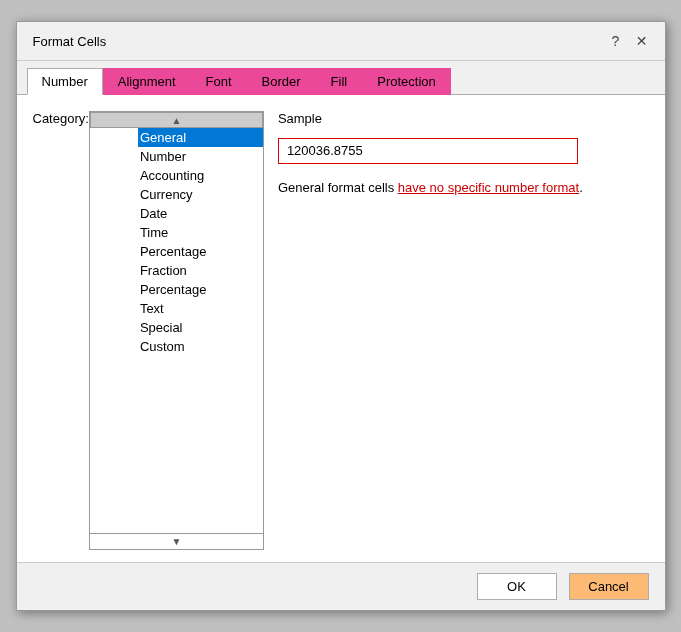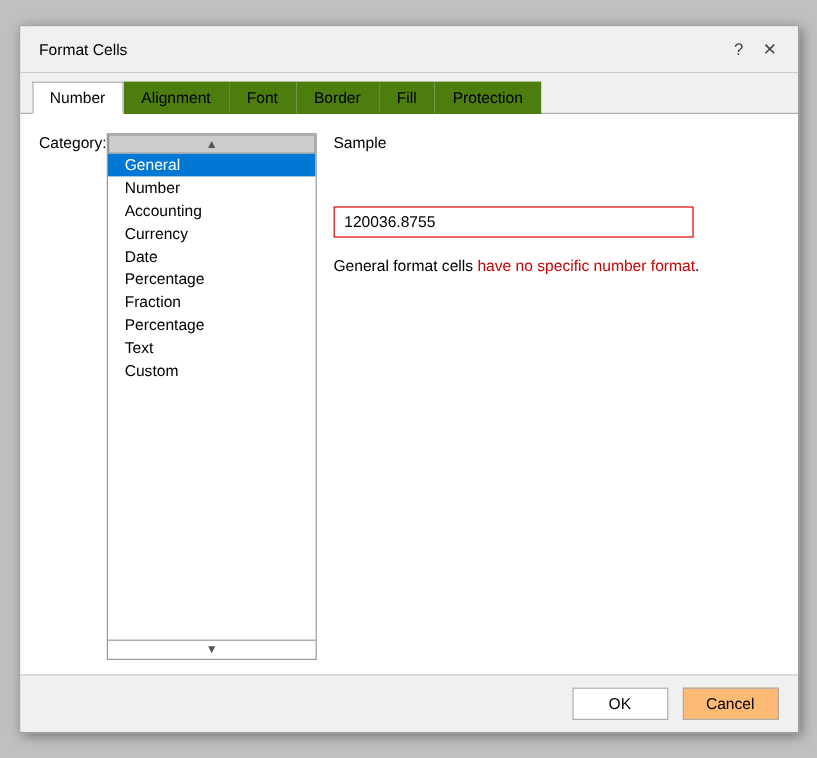--- a/index.html
+++ b/index.html
@@ -68,21 +68,21 @@
       flex-shrink: 0;
     }
 
     .tab {
       padding: 5px 14px;
       border: 1px solid transparent;
       border-bottom: none;
       cursor: pointer;
       font-size: 13px;
       color: #000;
-      background: #4d7c0f;
+      background: #ec4899;
       position: relative;
       top: 1px;
     }
 
     .tab.active {
       background: #fff;
       border: 1px solid #adadad;
       border-bottom: 1px solid #fff;
       z-index: 1;
     }
@@ -116,24 +116,25 @@
       flex-direction: column;
       flex-shrink: 0;
     }
 
     .category-list {
       flex: 1;
       overflow-y: auto;
     }
 
     .category-item {
-      padding: 2px 14px;
+      padding: 2px 2px;
       cursor: pointer;
       color: #000;
       white-space: nowrap;
+      margin-left: 48px;
     }
 
     .category-item.selected {
       background: #0078d4;
       color: #fff;
     }
 
     .scrollbar-thumb {
       width: 100%;
       height: 16px;
@@ -176,32 +177,32 @@
 
     .sample-box {
       border: 1px solid #d00;
       padding: 4px 8px;
       font-size: 13px;
       color: #000;
       background: #fff;
       min-height: 26px;
       display: inline-block;
       max-width: 300px;
-      margin-top: 34px;
     }
 
     .description {
       font-size: 13px;
       color: #000;
       margin-top: 4px;
       line-height: 1.5;
     }
 
     .description span.red {
       color: #cc0000;
+      text-decoration: underline;
     }
 
     .dialog-footer {
       background: #f0f0f0;
       border-top: 1px solid #ccc;
       display: flex;
       justify-content: flex-end;
       align-items: center;
       padding: 10px 16px;
       gap: 12px;
@@ -250,24 +251,26 @@
     <div class="content-area">
 
       <div class="category-list-container">
         <div class="scrollbar-thumb">▲</div>
         <div class="category-list">
           <div class="category-item selected">General</div>
           <div class="category-item">Number</div>
           <div class="category-item">Accounting</div>
           <div class="category-item">Currency</div>
           <div class="category-item">Date</div>
+          <div class="category-item">Time</div>
           <div class="category-item">Percentage</div>
           <div class="category-item">Fraction</div>
           <div class="category-item">Percentage</div>
           <div class="category-item">Text</div>
+          <div class="category-item">Special</div>
           <div class="category-item">Custom</div>
         </div>
         <div class="scrollbar-bottom">▼</div>
       </div>
 
       <div class="right-panel">
         <div class="sample-label">Sample</div>
         <div class="sample-box">120036.8755</div>
         <div class="description">
           <span>General format cells </span><span class="red">have no specific number format</span><span>.</span>

